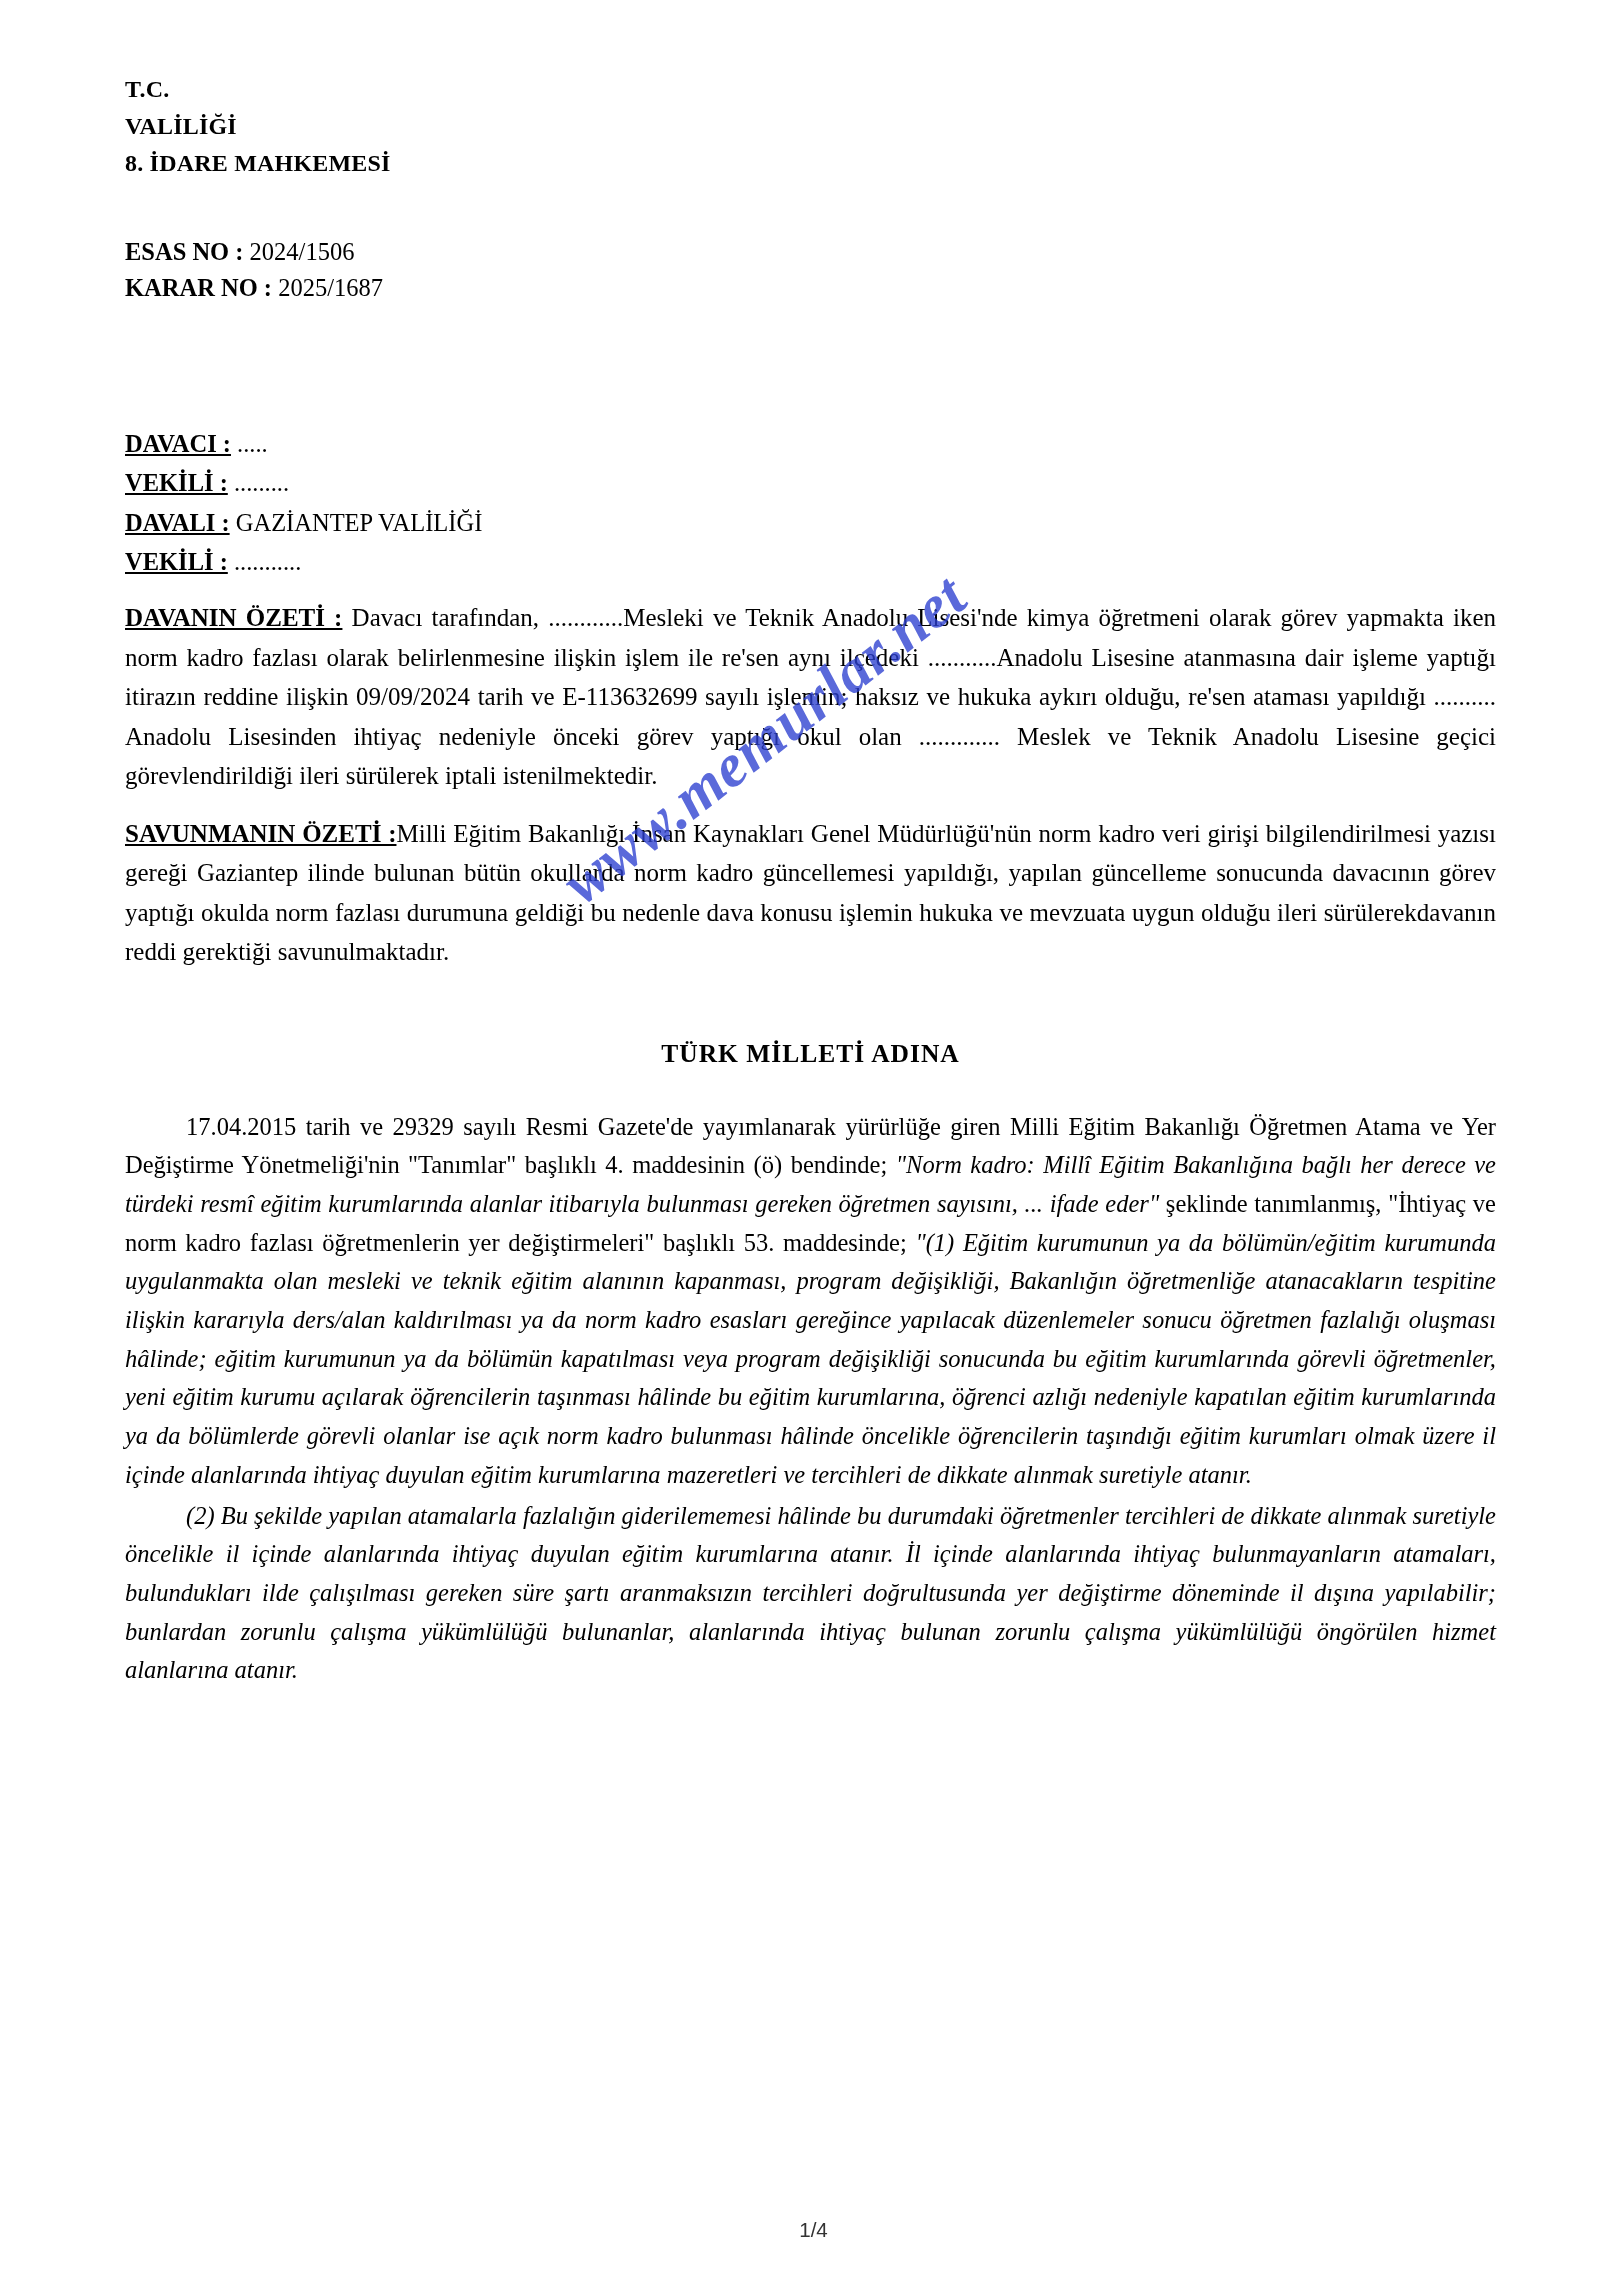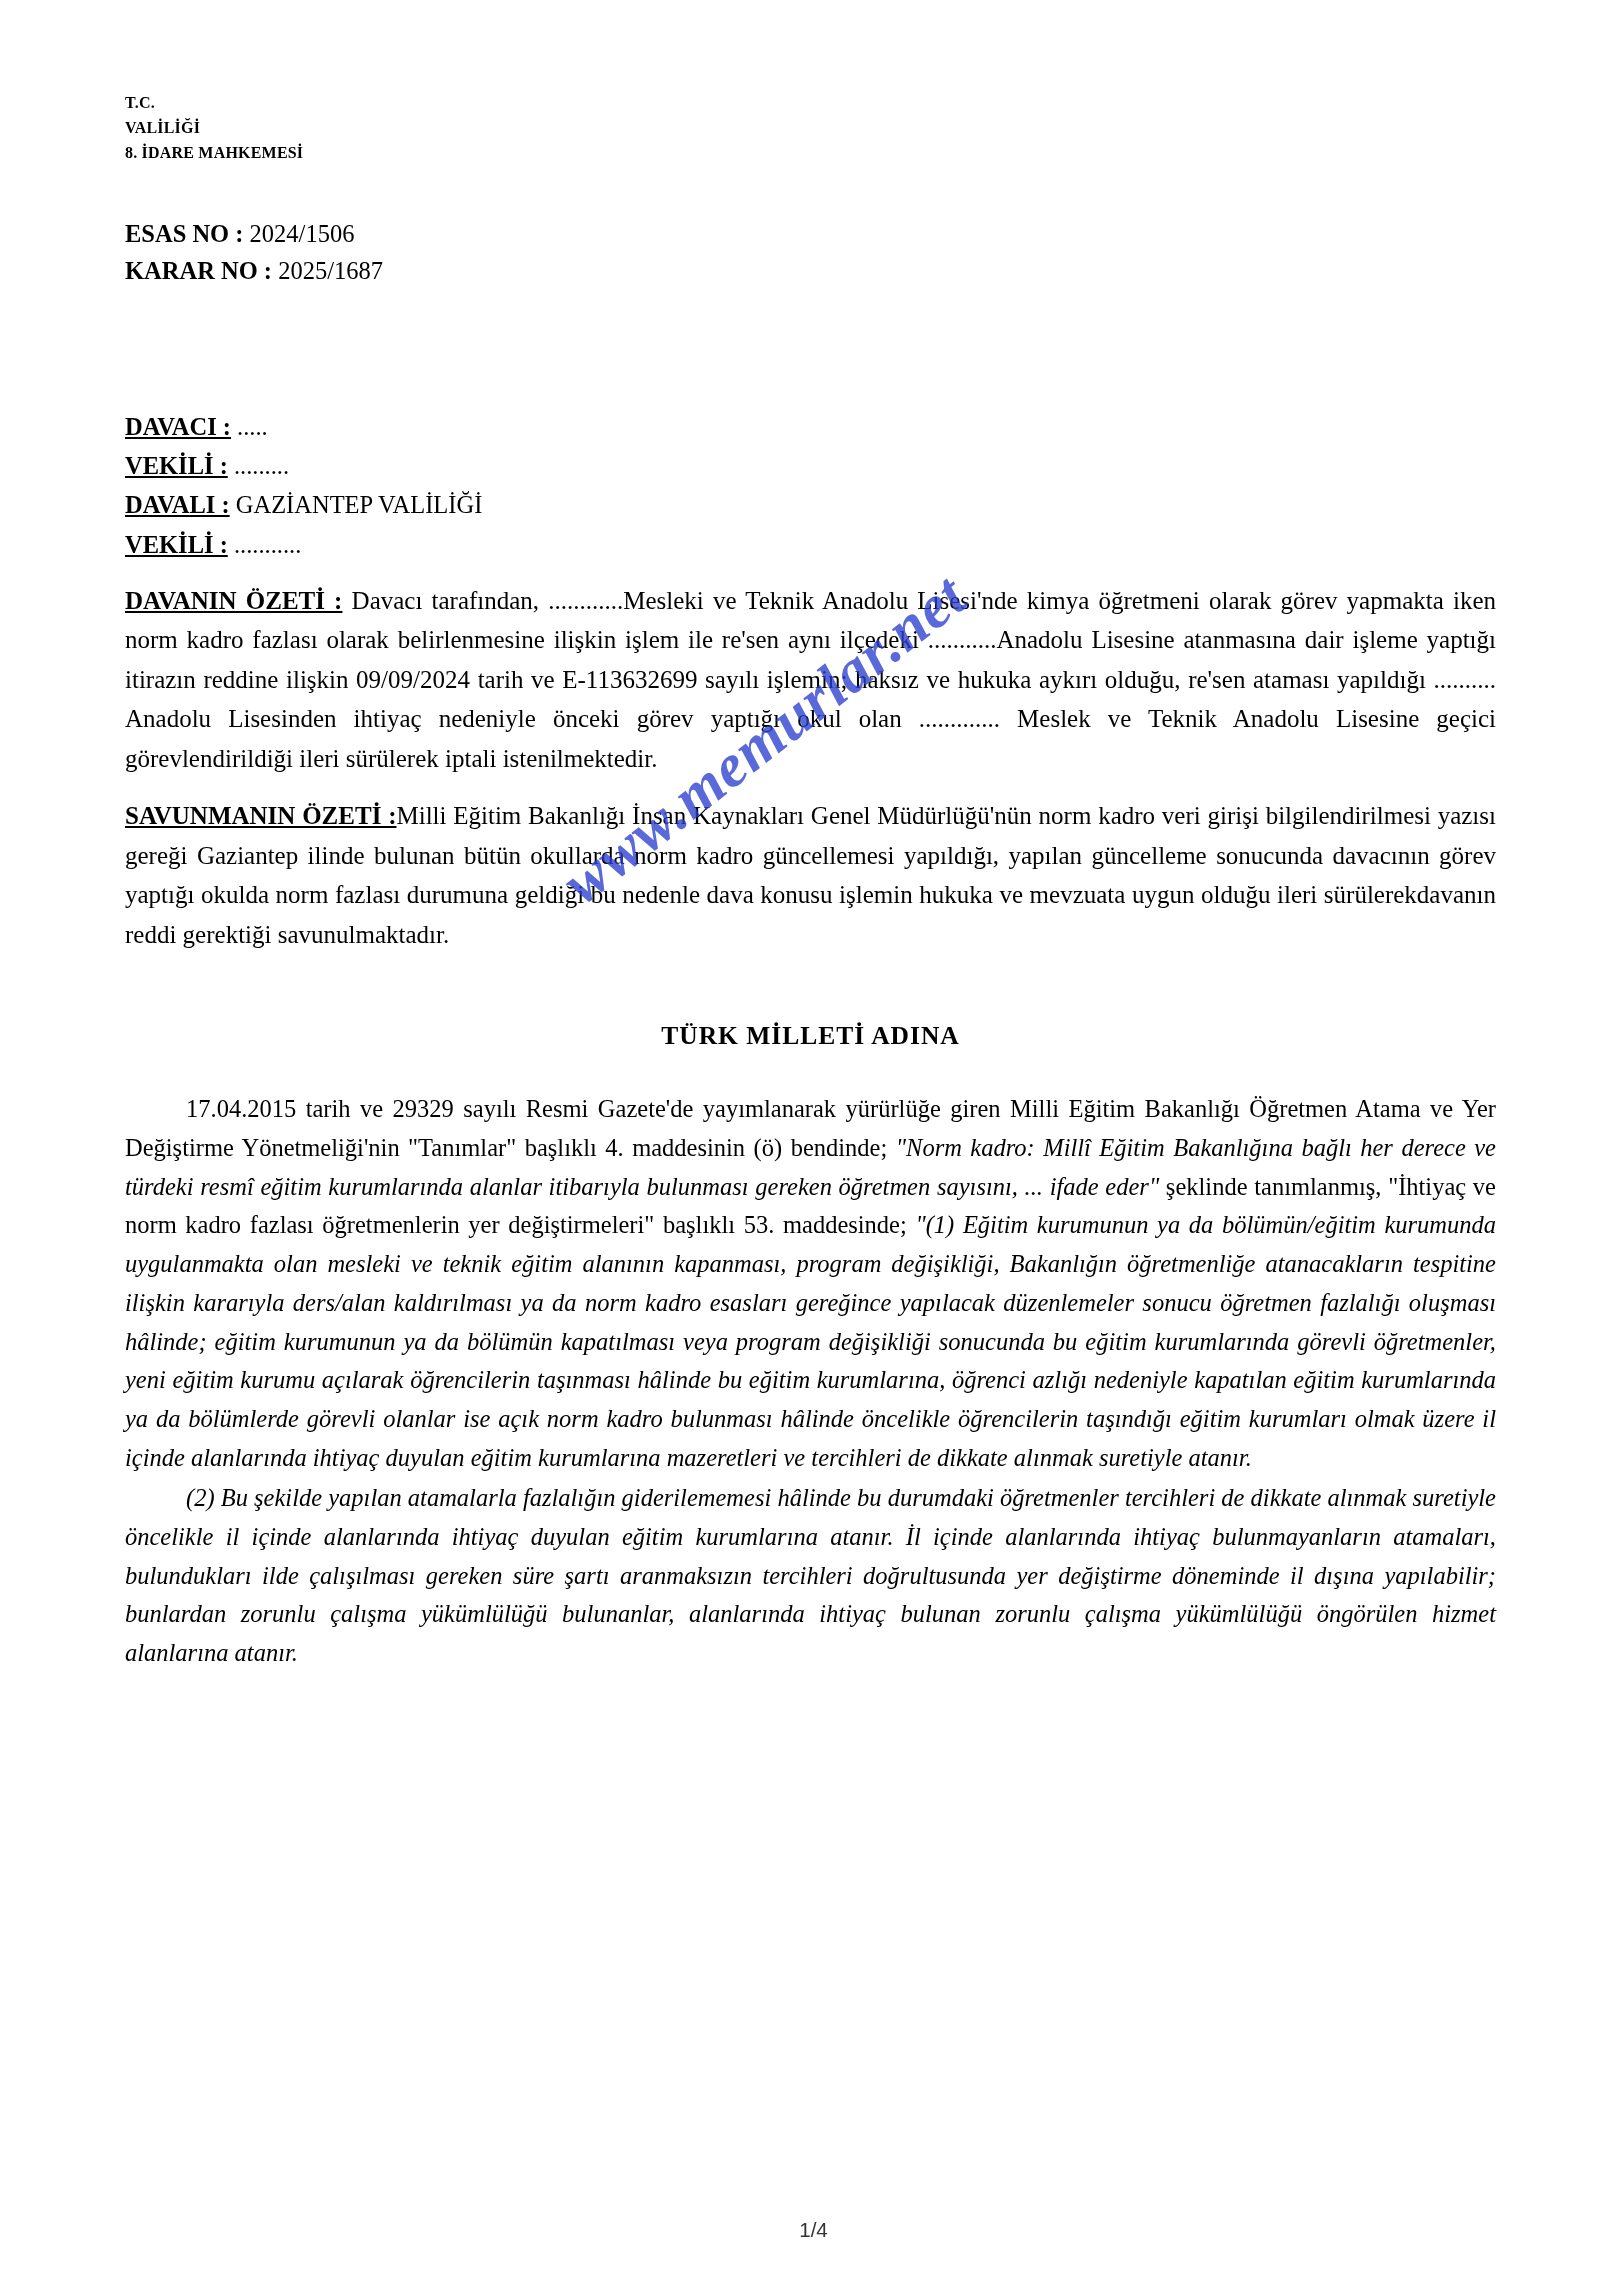--- a/index.html
+++ b/index.html
@@ -18,23 +18,23 @@
     background: #ffffff;
     overflow: hidden;
     box-sizing: border-box;
     padding: 69px 125px 39px 125px;
   }
   .doc-body {
     position: relative;
     z-index: 2;
   }
   .heading-block {
-    margin-top: 22px;
+    margin-top: 2px;
     font-weight: bold;
-    font-size: 16px;
+    font-size: 24px;
     line-height: 1.55;
     letter-spacing: 0.2px;
   }
   .heading-block div {
     white-space: pre;
   }
   .case-numbers {
     margin-top: 51px;
     font-weight: bold;
     font-size: 24.5px;

